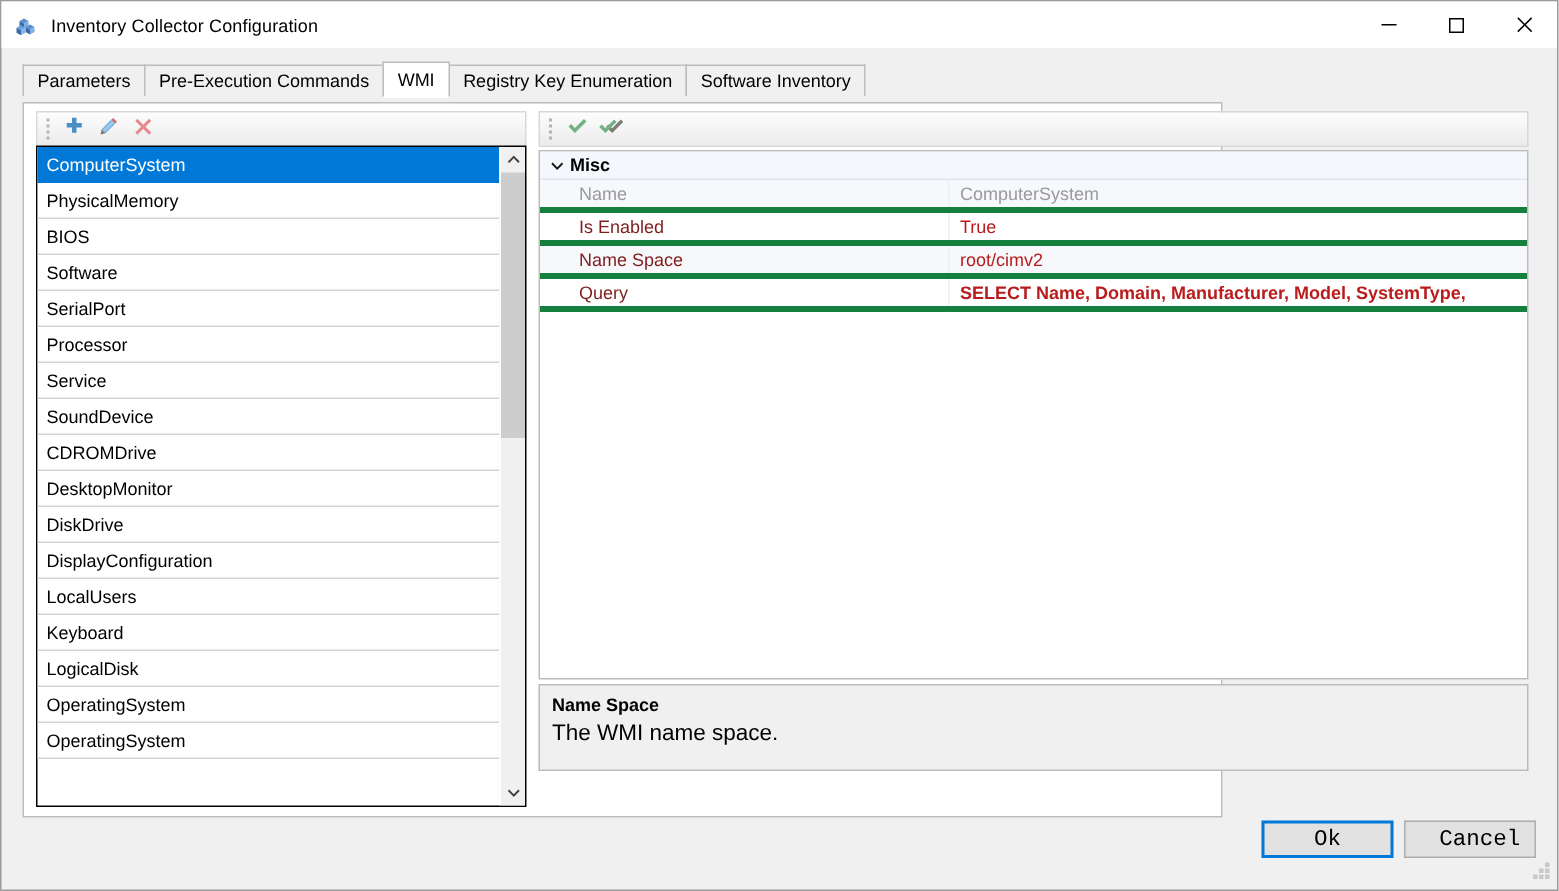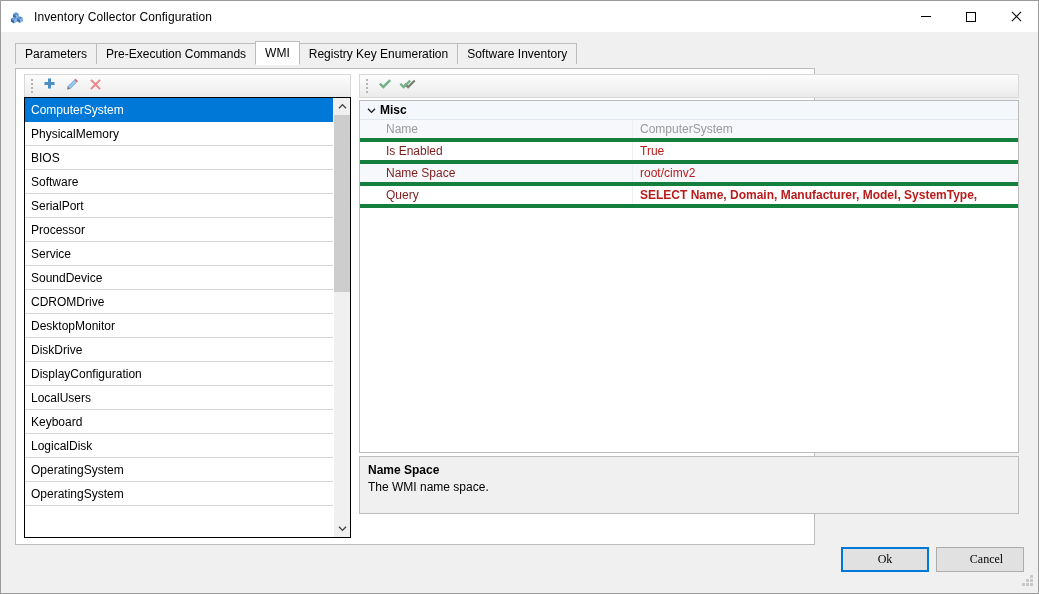--- a/index.html
+++ b/index.html
@@ -308,37 +308,37 @@
     box-sizing: border-box;
     padding: 6px 8px;
   }
   #desc-title {
     font-weight: bold;
     font-size: 12px;
     color: #000;
     margin-bottom: 3px;
   }
   #desc-body {
-    font-size: 12px;
+    font-size: 15px;
     color: #000;
   }
 
   
   #footer {
     position: absolute;
     left: 0;
     bottom: 18px;
     width: 1039px;
     height: 32px;
   }
   .dlg-btn {
     position: absolute;
     height: 25px;
-    font-family: Liberation Serif, serif;
-    font-size: 12px;
+    font-family: Liberation Mono, monospace;
+    font-size: 15px;
     color: #000;
     background: #e1e1e1;
     border: 1px solid #adadad;
     box-sizing: border-box;
     padding: 0;
     cursor: default;
   }
   #btn-ok {
     left: 840px;
     top: 4px;

